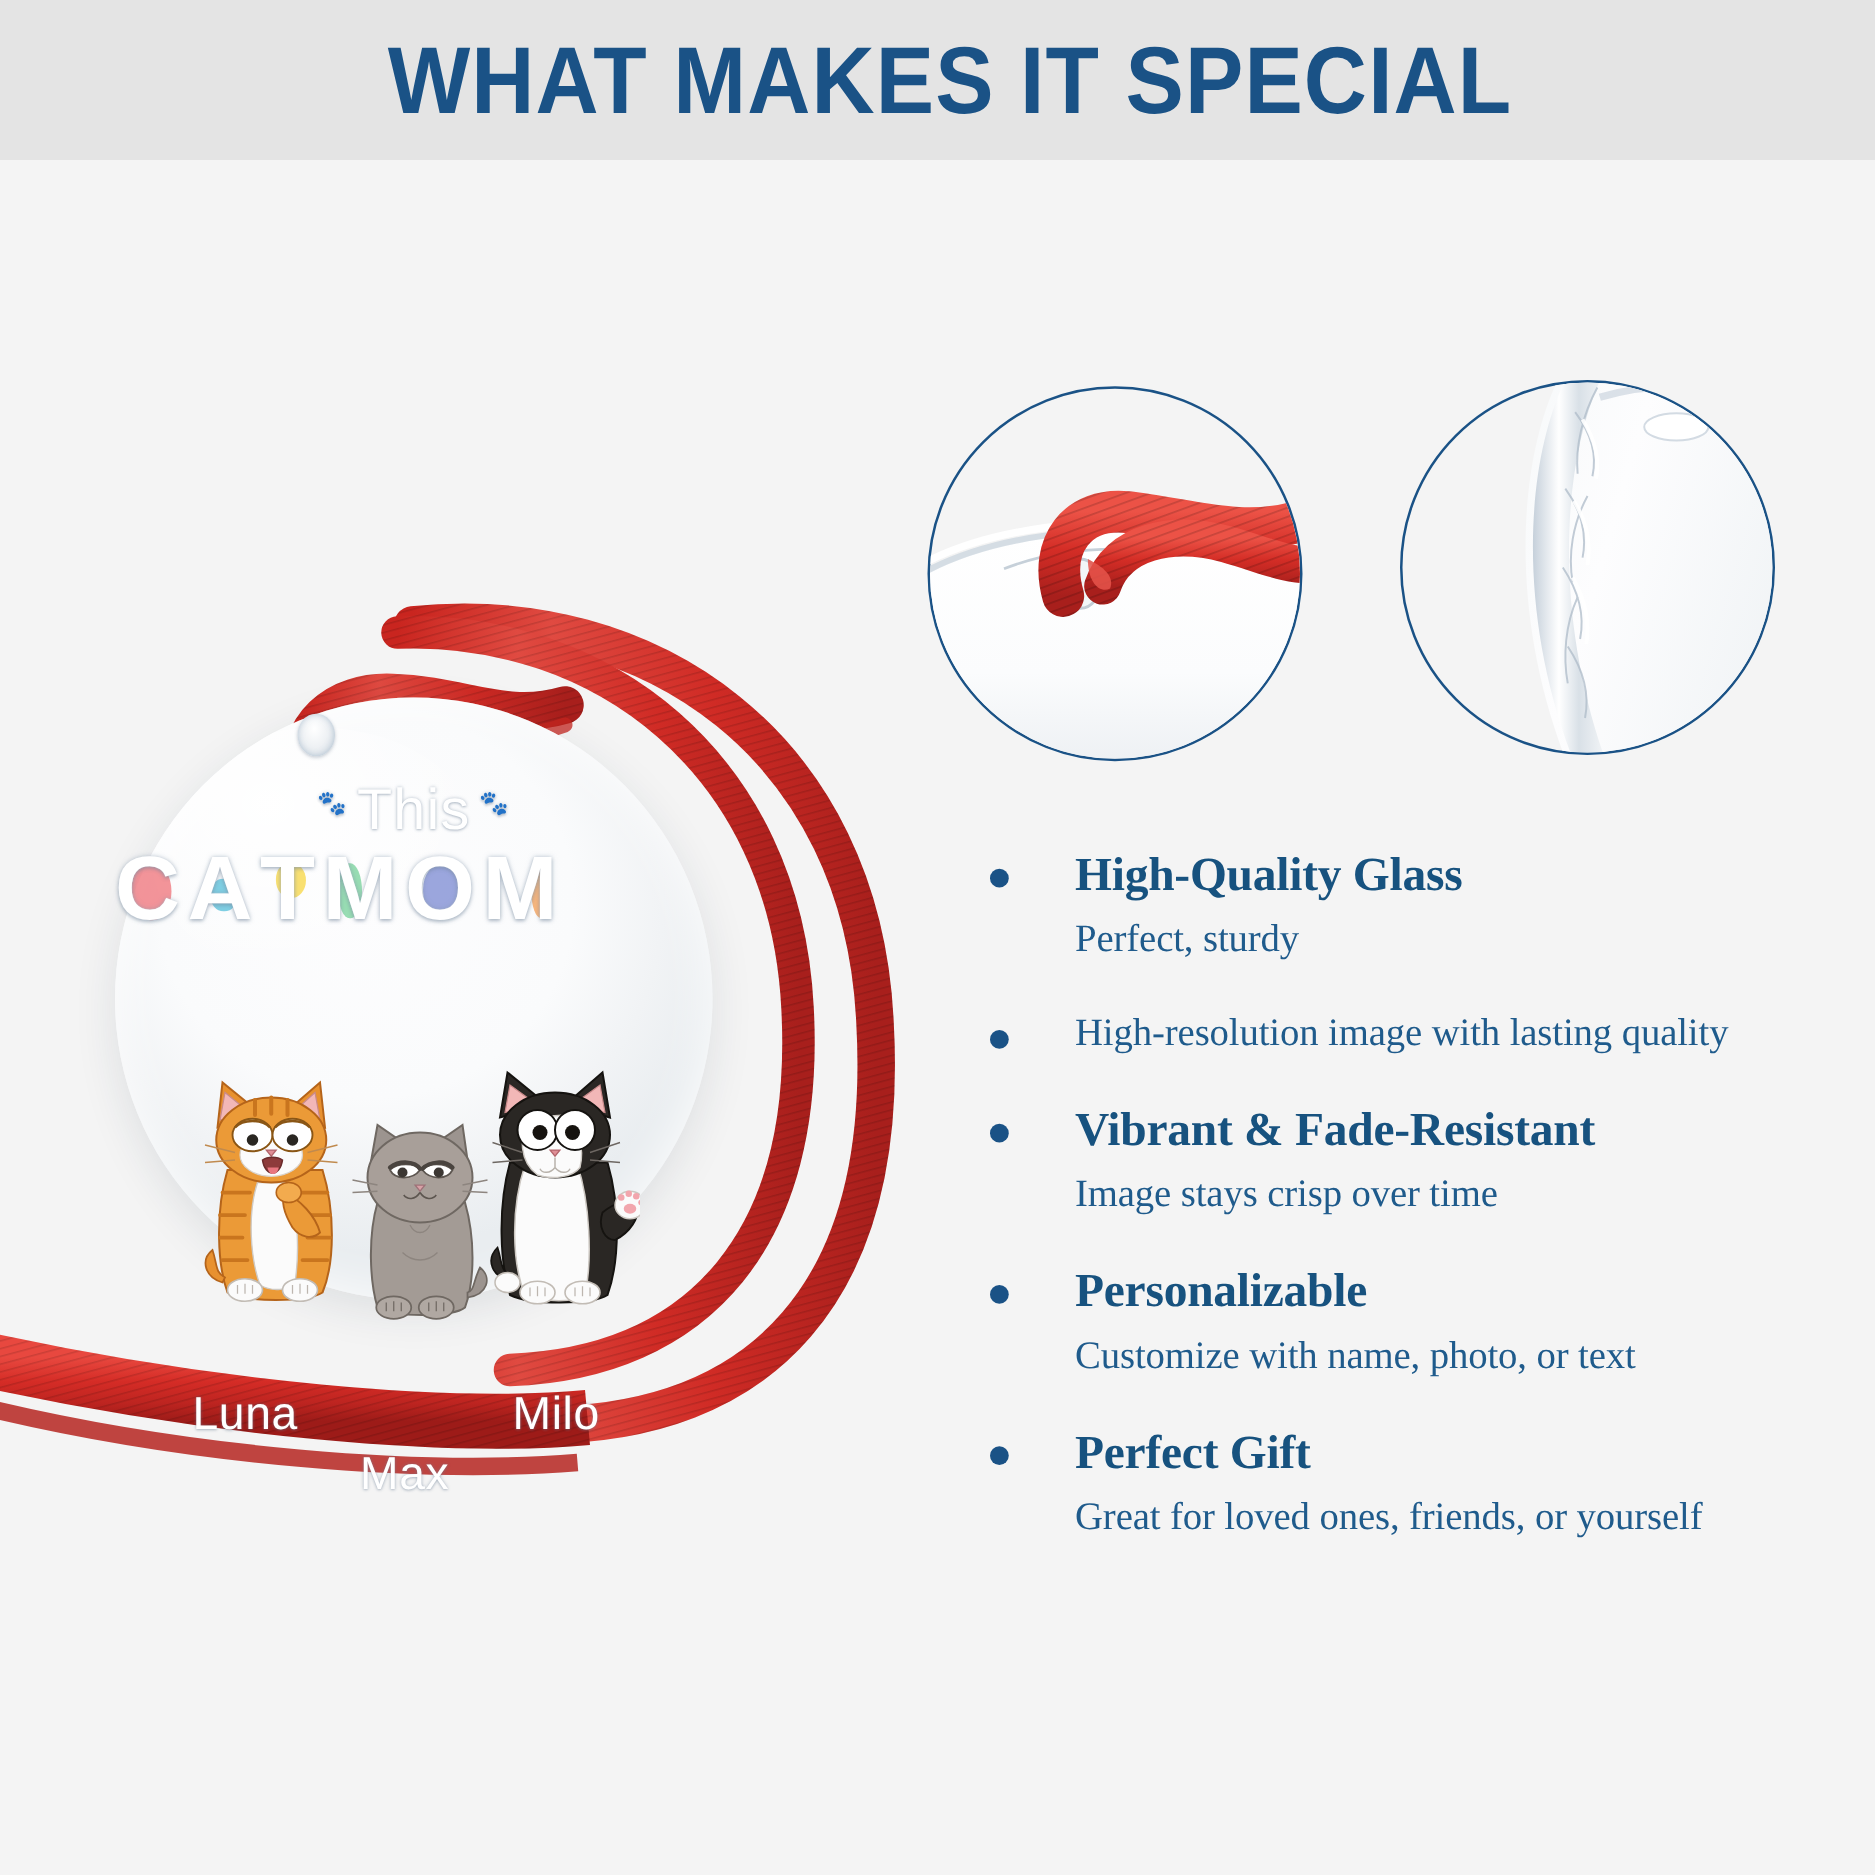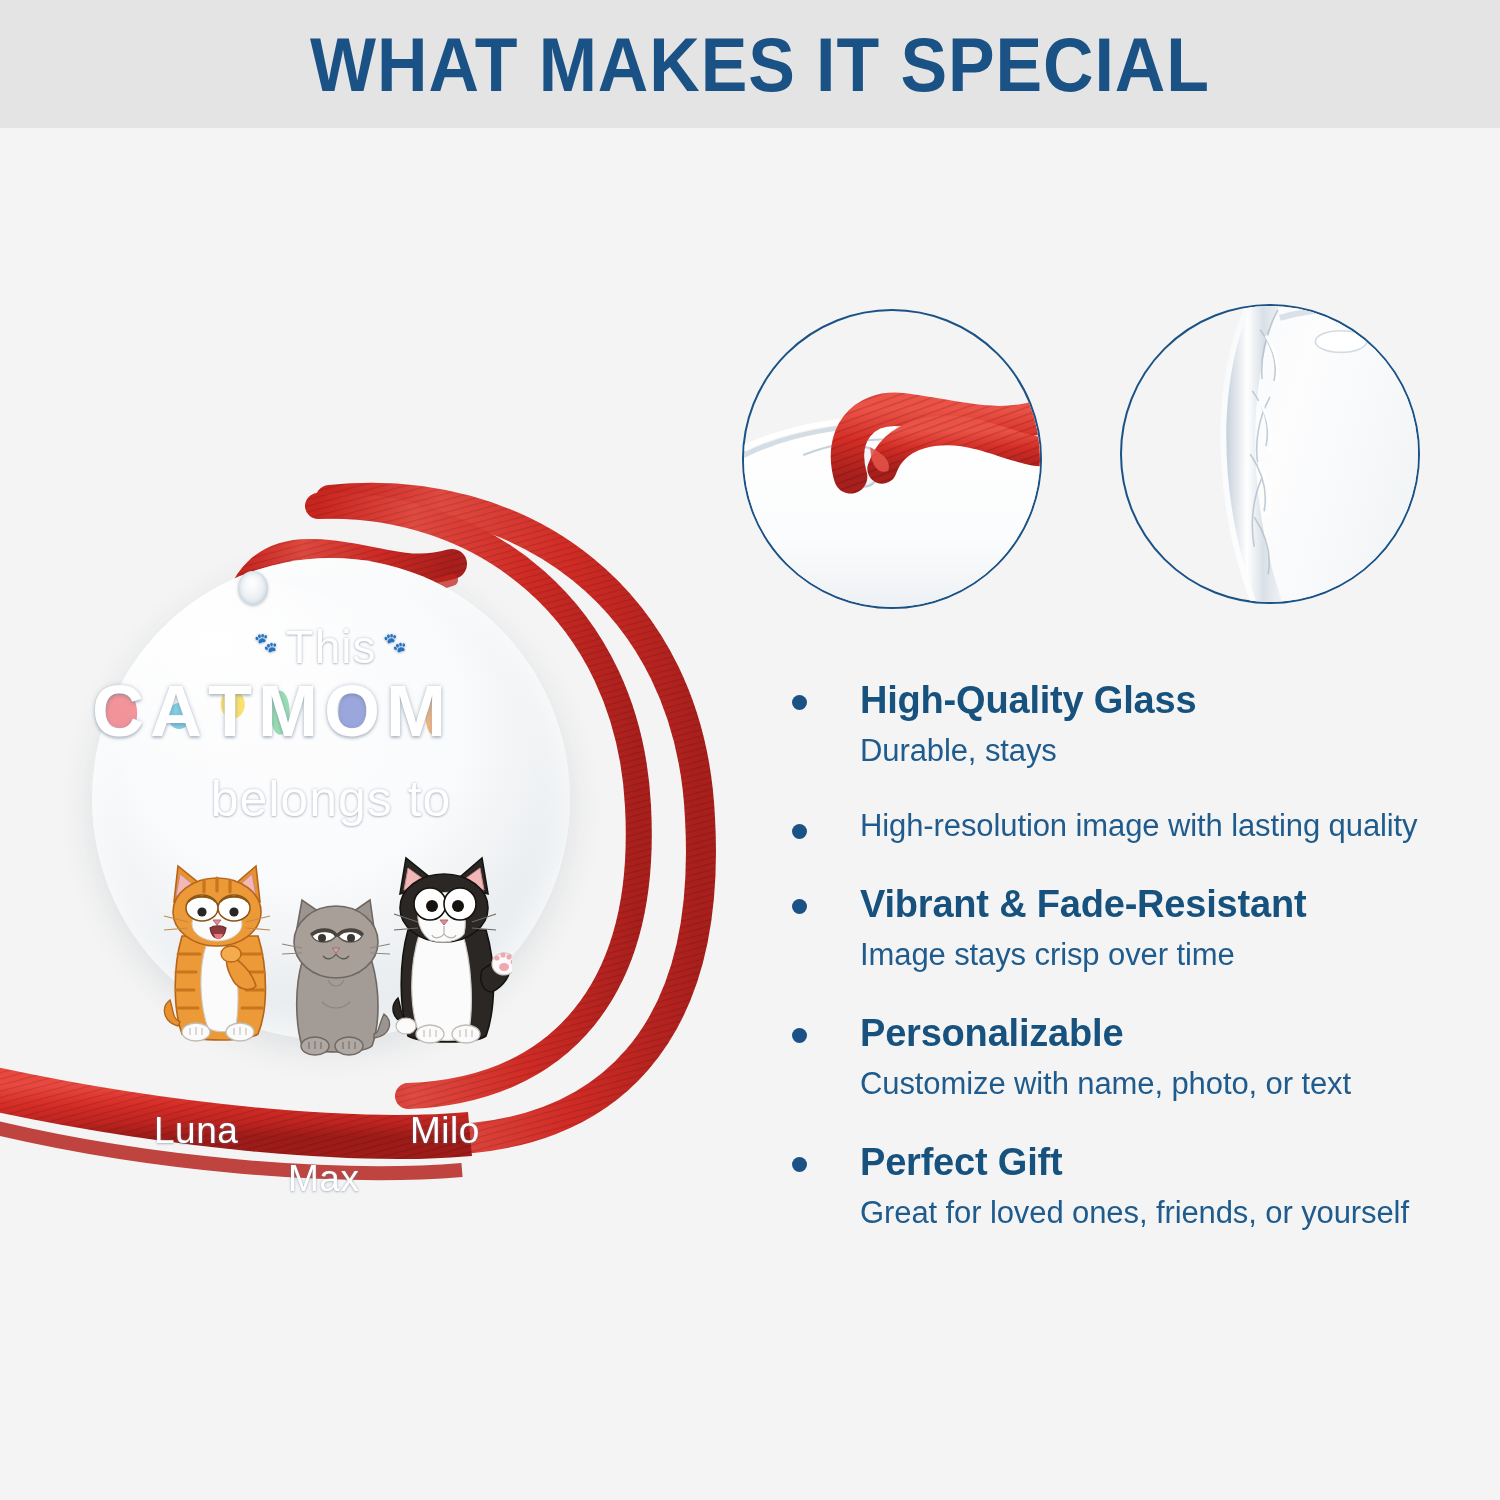--- a/index.html
+++ b/index.html
@@ -273,20 +273,21 @@
   .features {
     position: absolute;
     left: 35px;
     top: 550px;
     width: 700px;
   }
   .feature {
     position: relative;
     margin-bottom: 38px;
     padding-left: 80px;
+    font-family: Liberation Serif, serif;
   }
   .feature:last-child { margin-bottom: 0; }
   .bullet {
     position: absolute;
     left: 12px;
     top: 17px;
     width: 15px;
     height: 15px;
     border-radius: 50%;
     background: #1a5286;
@@ -359,21 +360,20 @@
     <div class="art">
 
       <div class="art-line-this">
         <span class="paw">🐾</span><span>This</span><span class="paw">🐾</span>
       </div>
 
       <div class="art-line-catmom">
         <span class="ltr c1">C</span><span class="ltr c2">A</span><span class="ltr c3">T</span><span class="ltr plain"> </span><span class="ltr c4">M</span><span class="ltr c5">O</span><span class="ltr c6">M</span>
       </div>
 
-      <div class="art-line-belongs">belongs to</div>
 
       <svg class="cats" viewBox="0 0 360 210">
 
         <g>
 
           <path d="M145 78 L150 50 L176 68 Z" fill="#9c948f" stroke="#6f6862" stroke-width="1.6"></path>
           <path d="M222 78 L218 50 L192 68 Z" fill="#9c948f" stroke="#6f6862" stroke-width="1.6"></path>
 
           <path d="M150 112 C142 140 144 176 150 196 C162 204 210 204 220 196 C228 174 228 140 220 112 Z" fill="#a39b95" stroke="#6f6862" stroke-width="1.6"></path>
 
@@ -576,21 +576,21 @@
         <ellipse cx="222" cy="36" rx="26" ry="11" fill="#ffffff" opacity="0.85"></ellipse>
         <ellipse cx="222" cy="36" rx="26" ry="11" fill="none" stroke="#d3dbe3" stroke-width="1.6"></ellipse>
       </svg>
     </div>
 
     <div class="features">
 
       <div class="feature">
         <span class="bullet"></span>
         <div class="feature-title">High-Quality Glass</div>
-        <div class="feature-desc">Durable, stays</div>
+        <div class="feature-desc">Perfect, sturdy</div>
       </div>
 
       <div class="feature">
         <span class="bullet"></span>
         <div class="feature-desc">High-resolution image with lasting quality</div>
       </div>
 
       <div class="feature">
         <span class="bullet"></span>
         <div class="feature-title">Vibrant &amp; Fade-Resistant</div>

